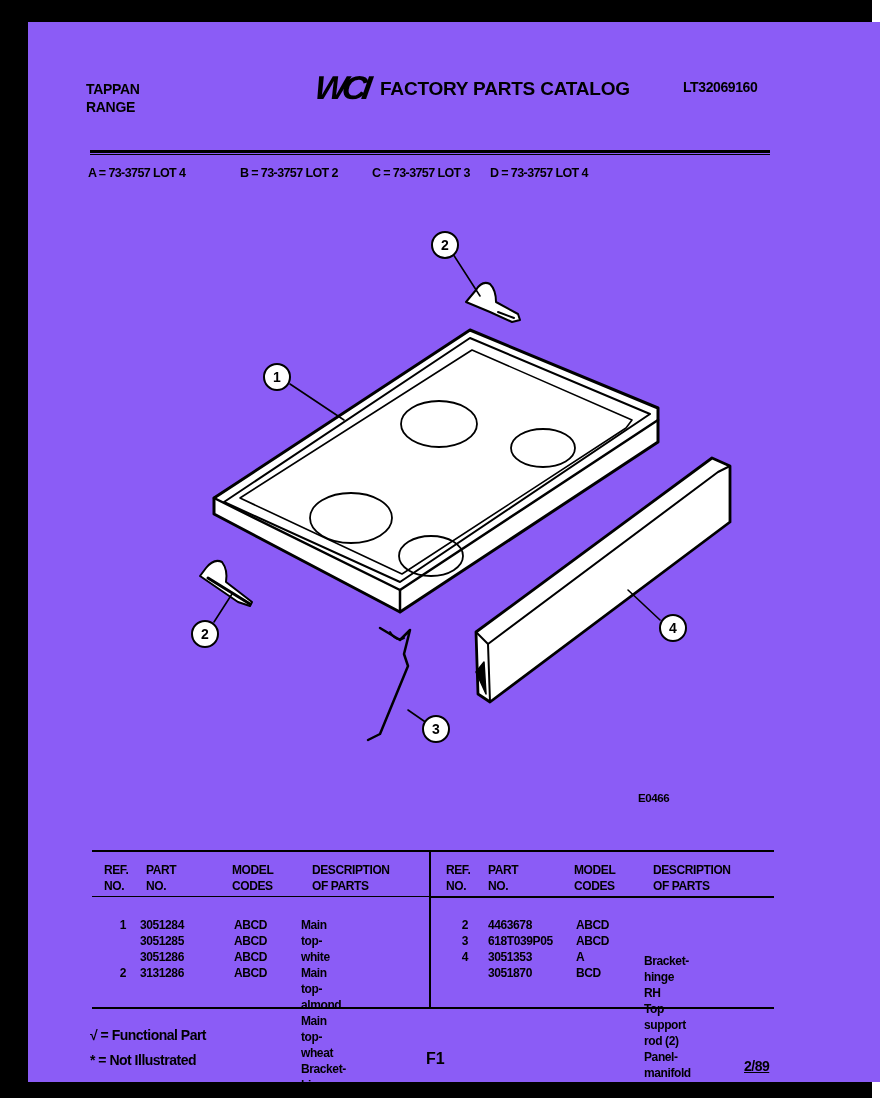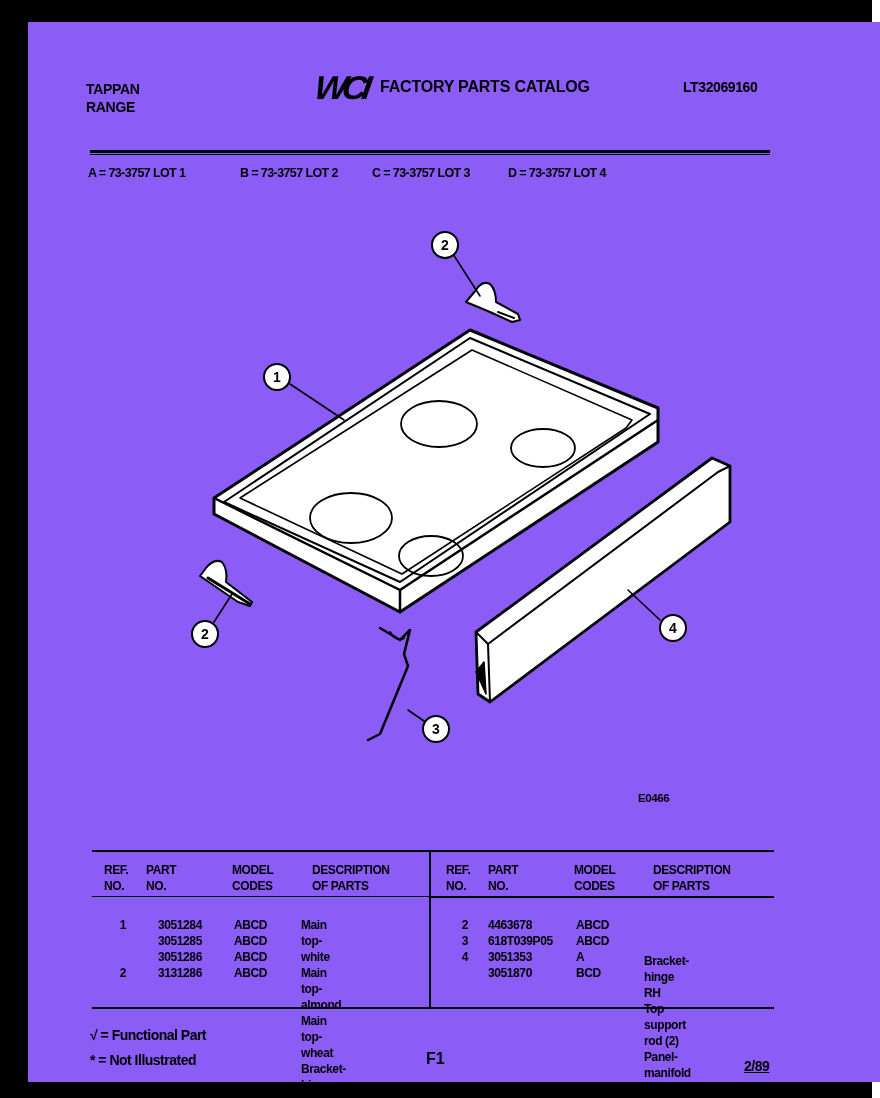--- a/index.html
+++ b/index.html
@@ -4,21 +4,21 @@
 <style>
   html, body { margin:0; padding:0; }
   body { width:880px; height:1098px; background:#000; position:relative; overflow:hidden;
          font-family:"Liberation Sans", sans-serif; color:#000; }
   .edge-right { position:absolute; left:872px; top:0; width:8px; height:1098px; background:#fff; }
   .sheet { position:absolute; left:28px; top:22px; width:862px; height:1060px; background:#8b5cf6;padding-left:44px; }
   .t { position:absolute; font-weight:bold; white-space:nowrap; }
   .hdr-left { left:58px; top:58px; font-size:14px; line-height:18px; letter-spacing:-0.3px; }
   .logo { left:288px; top:50px; font-size:33px; font-style:italic; font-weight:900; letter-spacing:-5px;
           transform:scaleX(1.05) skewX(-8deg); line-height:32px; }
-  .catalog-title { left:352px; top:56px; font-size:16px; letter-spacing:-0.2px; }
+  .catalog-title { left:352px; top:56px; font-size:19px; letter-spacing:-0.2px; }
   .catalog-no { left:655px; top:57px; font-size:14px; letter-spacing:-0.4px; }
   .rule { position:absolute; background:#000; }
   .lots { top:144px; font-size:12.5px; letter-spacing:-0.6px; }
   .fig-code { left:610px; top:758px; font-size:11.5px; letter-spacing:-0.4px;margin-top:12px; }
   .diagram { position:absolute; left:0; top:0; width:822px; height:800px; }
   .tbl { position:absolute; font-size:12px; font-weight:bold; letter-spacing:-0.4px; line-height:16px; }
   .col { position:absolute; }
   .foot { font-size:14px; letter-spacing:-0.5px; }
 </style>
 </head>
@@ -32,24 +32,24 @@
     <div>TAPPAN</div>
     <div>RANGE</div>
   </div>
   <div class="t logo">WCI</div>
   <div class="t catalog-title">FACTORY PARTS CATALOG</div>
   <div class="t catalog-no">LT32069160</div>
 
   <div class="rule" style="left:62px; top:128px; width:680px; height:3px;"></div>
   <div class="rule" style="left:62px; top:132px; width:680px; height:1px;"></div>
 
-  <div class="t lots" style="left:60px;">A = 73-3757 LOT 1</div>
+  <div class="t lots" style="left:60px;">A = 73-3757 LOT 4</div>
   <div class="t lots" style="left:212px;">B = 73-3757 LOT 2</div>
   <div class="t lots" style="left:344px;">C = 73-3757 LOT 3</div>
-  <div class="t lots" style="left:480px;">D = 73-3757 LOT 4</div>
+  <div class="t lots" style="left:462px;">D = 73-3757 LOT 4</div>
 
   <svg class="diagram" viewBox="0 0 822 800" fill="none" stroke="#000" stroke-linejoin="round" stroke-linecap="round">
 
     <g stroke-width="2.5">
       <polygon points="442,308 630,386 630,420 372,590 186,492 186,476" fill="#fff" stroke-width="3"></polygon>
       <polyline points="186,476 372,568 630,398" stroke-width="2.5"></polyline>
       <line x1="372" y1="568" x2="372" y2="590" stroke-width="2.5"></line>
       <polygon points="442,316 622,392 372,560 196,480" stroke-width="2"></polygon>
       <polygon points="444,328 604,398 598,406 374,552 212,476" stroke-width="1.6"></polygon>
       <ellipse cx="411" cy="178" rx="38" ry="23" transform="translate(0,224)" stroke-width="1.8"></ellipse>
@@ -130,21 +130,21 @@
       <div>DESCRIPTION</div>
       <div>OF PARTS</div>
     </div>
 
     <div class="col" style="left:88px; top:895px; text-align:right; width:10px;">
       <div>1</div>
       <div>&nbsp;</div>
       <div>&nbsp;</div>
       <div>2</div>
     </div>
-    <div class="col" style="left:130px; top:895px;">
+    <div class="col" style="left:112px; top:895px;">
       <div>3051284</div>
       <div>3051285</div>
       <div>3051286</div>
       <div>3131286</div>
     </div>
     <div class="col" style="left:206px; top:895px;">
       <div>ABCD</div>
       <div>ABCD</div>
       <div>ABCD</div>
       <div>ABCD</div>

